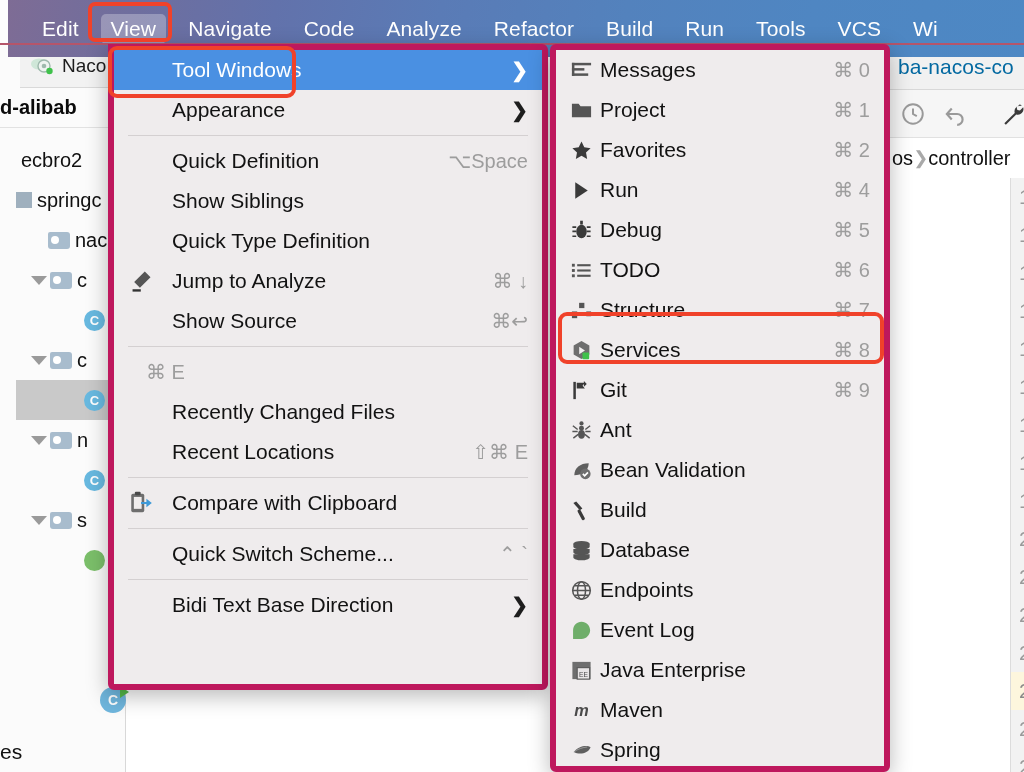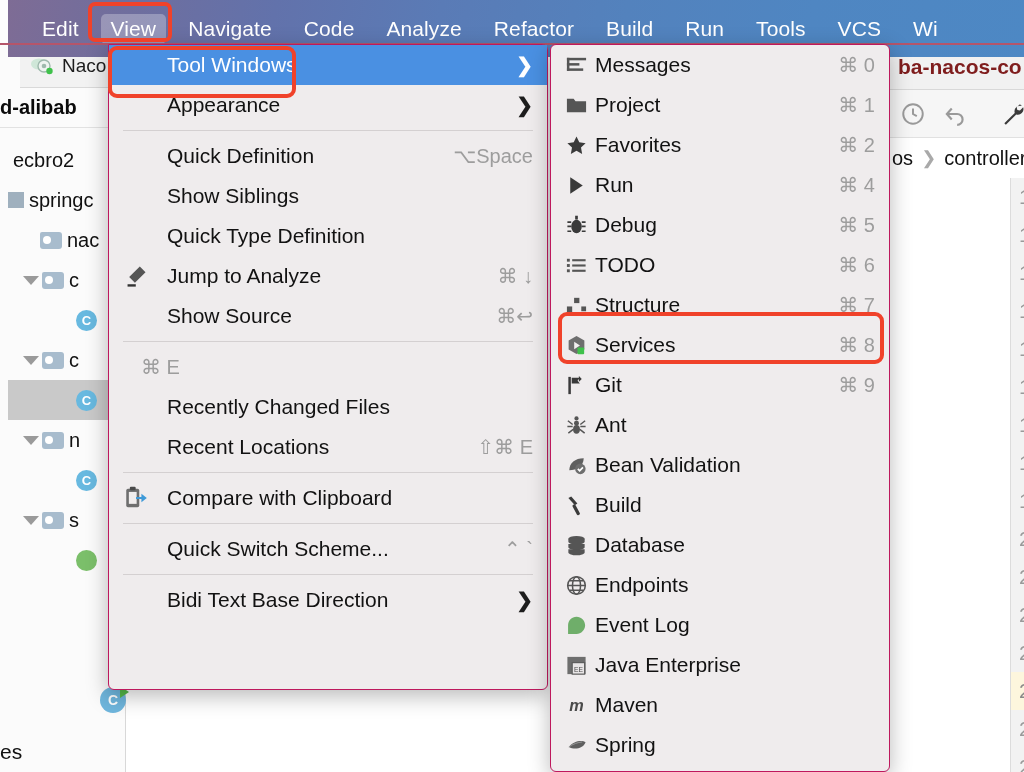--- a/index.html
+++ b/index.html
@@ -40,21 +40,21 @@
     background: #f2f2f2; border-bottom: 1px solid #d9d9d9;
     display: flex; align-items: center; padding-left: 10px; gap: 6px; margin-left: 20px;
   }
   .left-tab-label { font-size: 19px; color: #1d1d1d; white-space: nowrap; }
   .left-title {
     position: absolute; left: 0; top: 44px; width: 126px; height: 40px;
     display: flex; align-items: center; padding-left: 0px;
     font-size: 20px; font-weight: bold; color: #0b0b0b; white-space: nowrap;
     border-bottom: 1px solid #e2e2e2; overflow: hidden;
   }
-  .tree { position: absolute; left: 8px; top: 96px; width: 126px; bottom: 0; overflow: hidden; }
+  .tree { position: absolute; left: 16px; top: 96px; width: 126px; bottom: 0; overflow: hidden; }
   .tree-row {
     height: 40px; display: flex; align-items: center;
     font-size: 20px; color: #111; white-space: nowrap; overflow: hidden;
   }
   .tree-row.selected { background: #c9c9c9; }
   .tw { width: 22px; flex: none; display: flex; align-items: center; justify-content: center; }
   .caret { width: 0; height: 0; border-left: 8px solid transparent; border-right: 8px solid transparent; border-top: 9px solid #9a9a9a; }
   .folder-ico {
     width: 22px; height: 17px; background: #a8bccd; border-radius: 2px 3px 3px 3px; position: relative; flex: none;
   }
@@ -80,32 +80,32 @@
   }
   .bottom-word { position: absolute; left: 0; bottom: 8px; font-size: 21px; color: #101010; }
 
   
   .editor-area { position: absolute; left: 126px; top: 44px; right: 0; bottom: 0; background: #ffffff; }
   .editor-tabstrip {
     position:absolute; left: 760px; top: 0; right: 0; height: 46px;
     background:#f1f1f1; border-bottom:1px solid #d8d8d8;
     display:flex; align-items:center; padding-left: 12px;
   }
-  .editor-tab-title { font-size: 21px; font-weight: bold; color:#7f1d1d; white-space: nowrap; }
+  .editor-tab-title { font-size: 21px; font-weight: normal; color:#0369a1; white-space: nowrap; }
   .editor-toolbar {
     position:absolute; left: 760px; top: 46px; right: 0; height: 48px;
     background:#f6f6f6; border-bottom:1px solid #e1e1e1;
     display:flex; align-items:center; gap:16px; padding-left: 14px;
   }
   .tb-ico { color:#8a8a8a; font-size: 24px; line-height:1; }
   .tb-sep { width:1px; height:24px; background:#cfcfcf; }
   .tb-ico.dark { color:#3b3b3b; }
   .breadcrumb {
     position:absolute; left: 760px; top: 94px; right:0; height: 40px;
-    display:flex; align-items:center; gap:8px; padding-left: 6px;
+    display:flex; align-items:center; gap:0; padding-left: 6px;
     font-size: 20px; color:#111; background:#fff; white-space: nowrap;
   }
   .bc-sep { color:#a9a9a9; font-size: 18px; }
 
   
   .svc-panel { position:absolute; left: 0; top: 0; width: 760px; bottom: 0; }
   .svc-rows { position:absolute; left: 600px; top: 134px; width: 160px; bottom: 0; }
   .svc-row {
     height: 38px; display:flex; align-items:center; justify-content:flex-end;
     padding-right: 20px; font-size: 19px; color:#121212; white-space:nowrap; position:relative;
@@ -119,21 +119,21 @@
     position:absolute; left: 884px; top: 134px; right: 0; bottom: 0;
     background: #f2f2f2; border-left:1px solid #dcdcdc;
   }
   .lnrow { height: 38px; display:flex; align-items:center; gap: 8px; padding-left: 8px; }
   .lnnum { font-size: 21px; color:#9a9a9a; font-family:"Liberation Sans", sans-serif; width: 34px; text-align:right; }
   .lnrow.hl { background: #fdf6dd; }
   .lnrow.hl .lnnum { color:#8a8a8a; }
 
   
   .menu-popup {
-    position:absolute; background:#efeced; border:1px solid #be185d; border-radius: 6px;
+    position:absolute; background:#efeced; border:6px solid #be185d; border-radius: 6px;
     box-shadow: 0 6px 22px rgba(0,0,0,0.28);
   }
   #view-menu { left: 108px; top: 44px; width: 440px; height: 646px; border-top-left-radius:0; }
   #tw-menu   { left: 550px; top: 44px; width: 340px; height: 728px; }
 
   .mi {
     display:flex; align-items:center; height: 38px; padding: 0 14px 0 14px;
     font-size: 21px; color:#121212; white-space:nowrap; position:relative;
   }
   .mi.tall { height: 40px; }

